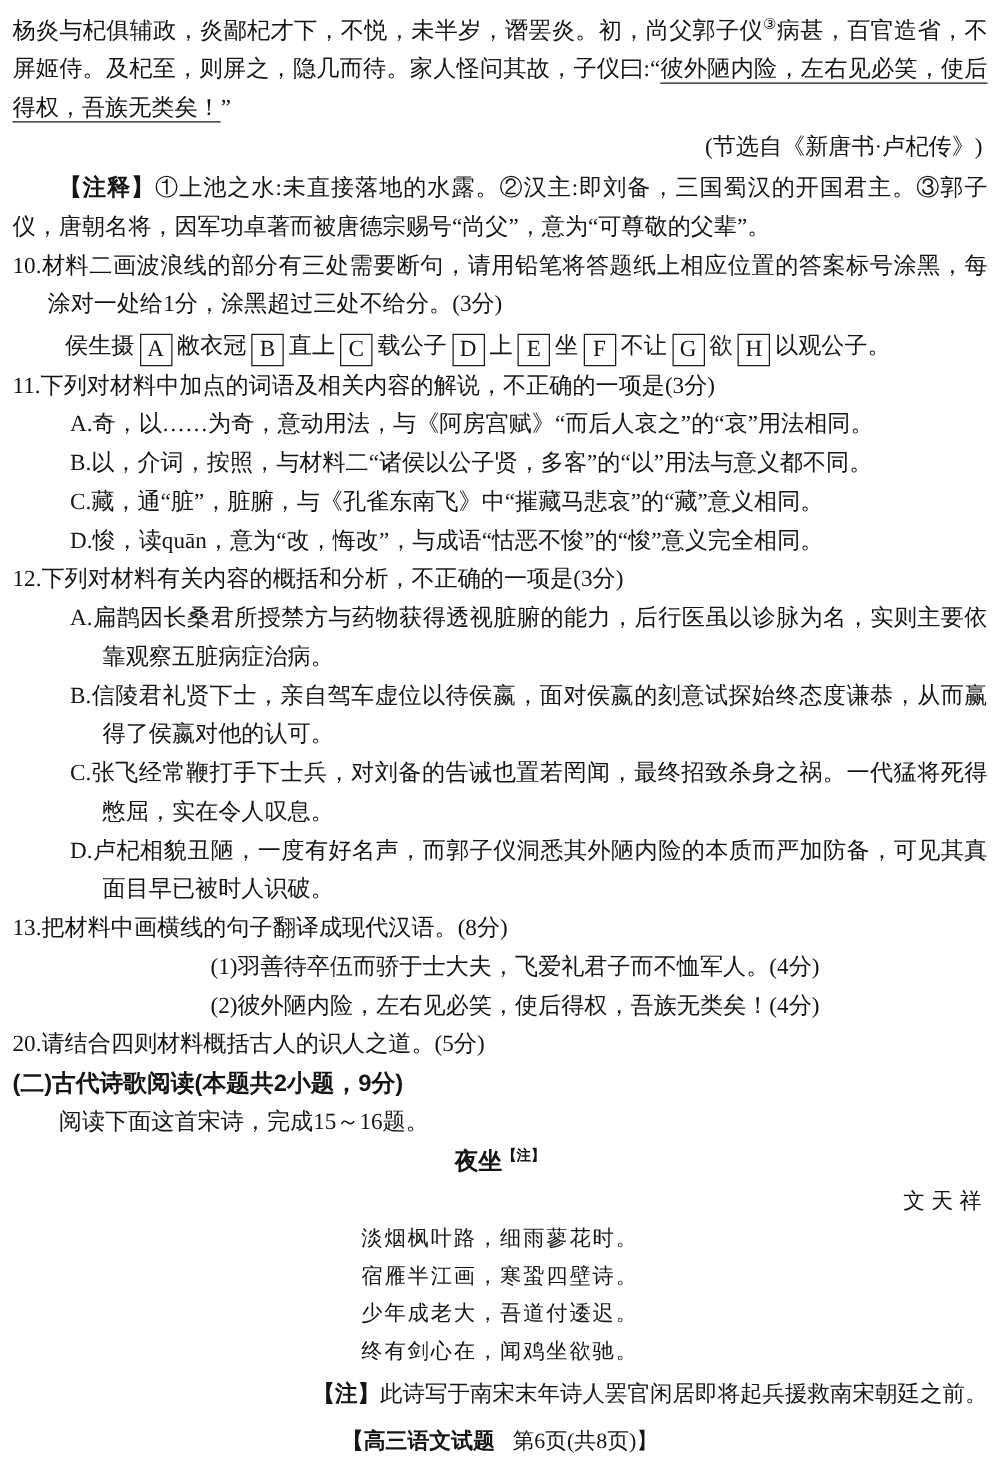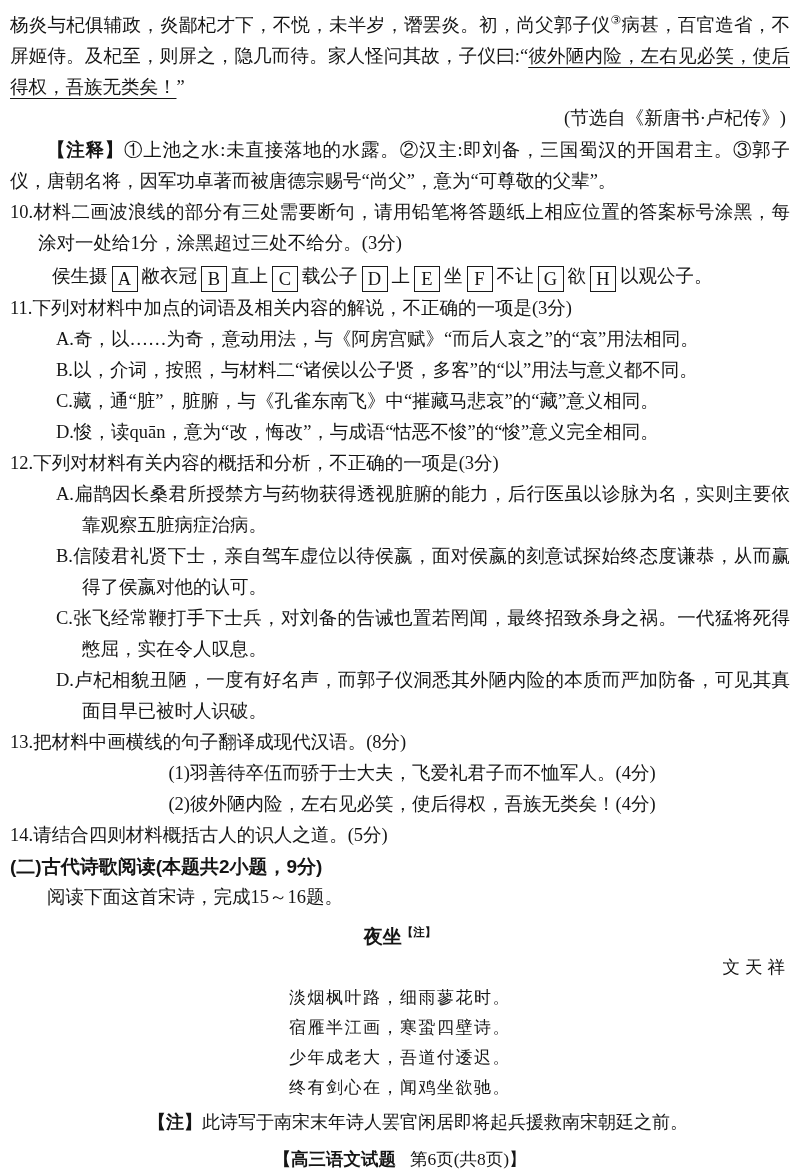--- a/index.html
+++ b/index.html
@@ -57,27 +57,27 @@
     font-size: 19px;
     text-align: left;
   }
   .p-intro { text-indent: 2em; text-align: left; }
 
   .center { text-align: center; }
   .poem-title {
     font-weight: bold;
     font-family: "Liberation Sans", "DejaVu Sans", sans-serif;
     font-size: 19px;
-    margin-top: 8px;
+    margin-top: 0;
   }
   .poem-title sup { font-size: 11.5px; line-height: 0; }
   .poem-author { font-size: 17.5px; letter-spacing: 5px; text-align: right; }
   .poem-line { line-height: 30px; font-size: 17px; letter-spacing: 1.5px; }
 
-  .p-note { margin-top: 4px; text-align: center; text-indent: 2em; font-size: 18px; }
+  .p-note { margin-top: 4px; text-align: right; text-indent: 2em; font-size: 18px; }
 
   .p-footer { margin-top: 6px; text-align: center; font-size: 17.5px; }
   .p-footer .f-title {
     font-weight: bold;
     font-family: "Liberation Sans", "DejaVu Sans", sans-serif;
     margin-right: 14px;
   }
 </style>
 </head>
 <body>
@@ -103,21 +103,21 @@
   <p class="q-hang">12.下列对材料有关内容的概括和分析，不正确的一项是(3分)</p>
   <p class="opt2">A.扁鹊因长桑君所授禁方与药物获得透视脏腑的能力，后行医虽以诊脉为名，实则主要依靠观察五脏病症治病。</p>
   <p class="opt2">B.信陵君礼贤下士，亲自驾车虚位以待侯嬴，面对侯嬴的刻意试探始终态度谦恭，从而赢得了侯嬴对他的认可。</p>
   <p class="opt2">C.张飞经常鞭打手下士兵，对刘备的告诫也置若罔闻，最终招致杀身之祸。一代猛将死得憋屈，实在令人叹息。</p>
   <p class="opt2">D.卢杞相貌丑陋，一度有好名声，而郭子仪洞悉其外陋内险的本质而严加防备，可见其真面目早已被时人识破。</p>
 
   <p class="q-hang">13.把材料中画横线的句子翻译成现代汉语。(8分)</p>
   <p class="subitem">(1)羽善待卒伍而骄于士大夫，飞爱礼君子而不恤军人。(4分)</p>
   <p class="subitem">(2)彼外陋内险，左右见必笑，使后得权，吾族无类矣！(4分)</p>
 
-  <p class="q-hang">14.请结合四则材料概括古人的识人之道。(5分)</p>
+  <p class="q-hang">20.请结合四则材料概括古人的识人之道。(5分)</p>
 
   <p class="section-title">(二)古代诗歌阅读(本题共2小题，9分)</p>
   <p class="p-intro">阅读下面这首宋诗，完成15～16题。</p>
 
   <p class="center poem-title"><span>夜坐</span><sup>【注】</sup></p>
   <p class="center poem-author">文天祥</p>
 
   <p class="center poem-line">淡烟枫叶路，细雨蓼花时。</p>
   <p class="center poem-line">宿雁半江画，寒蛩四壁诗。</p>
   <p class="center poem-line">少年成老大，吾道付逶迟。</p>

